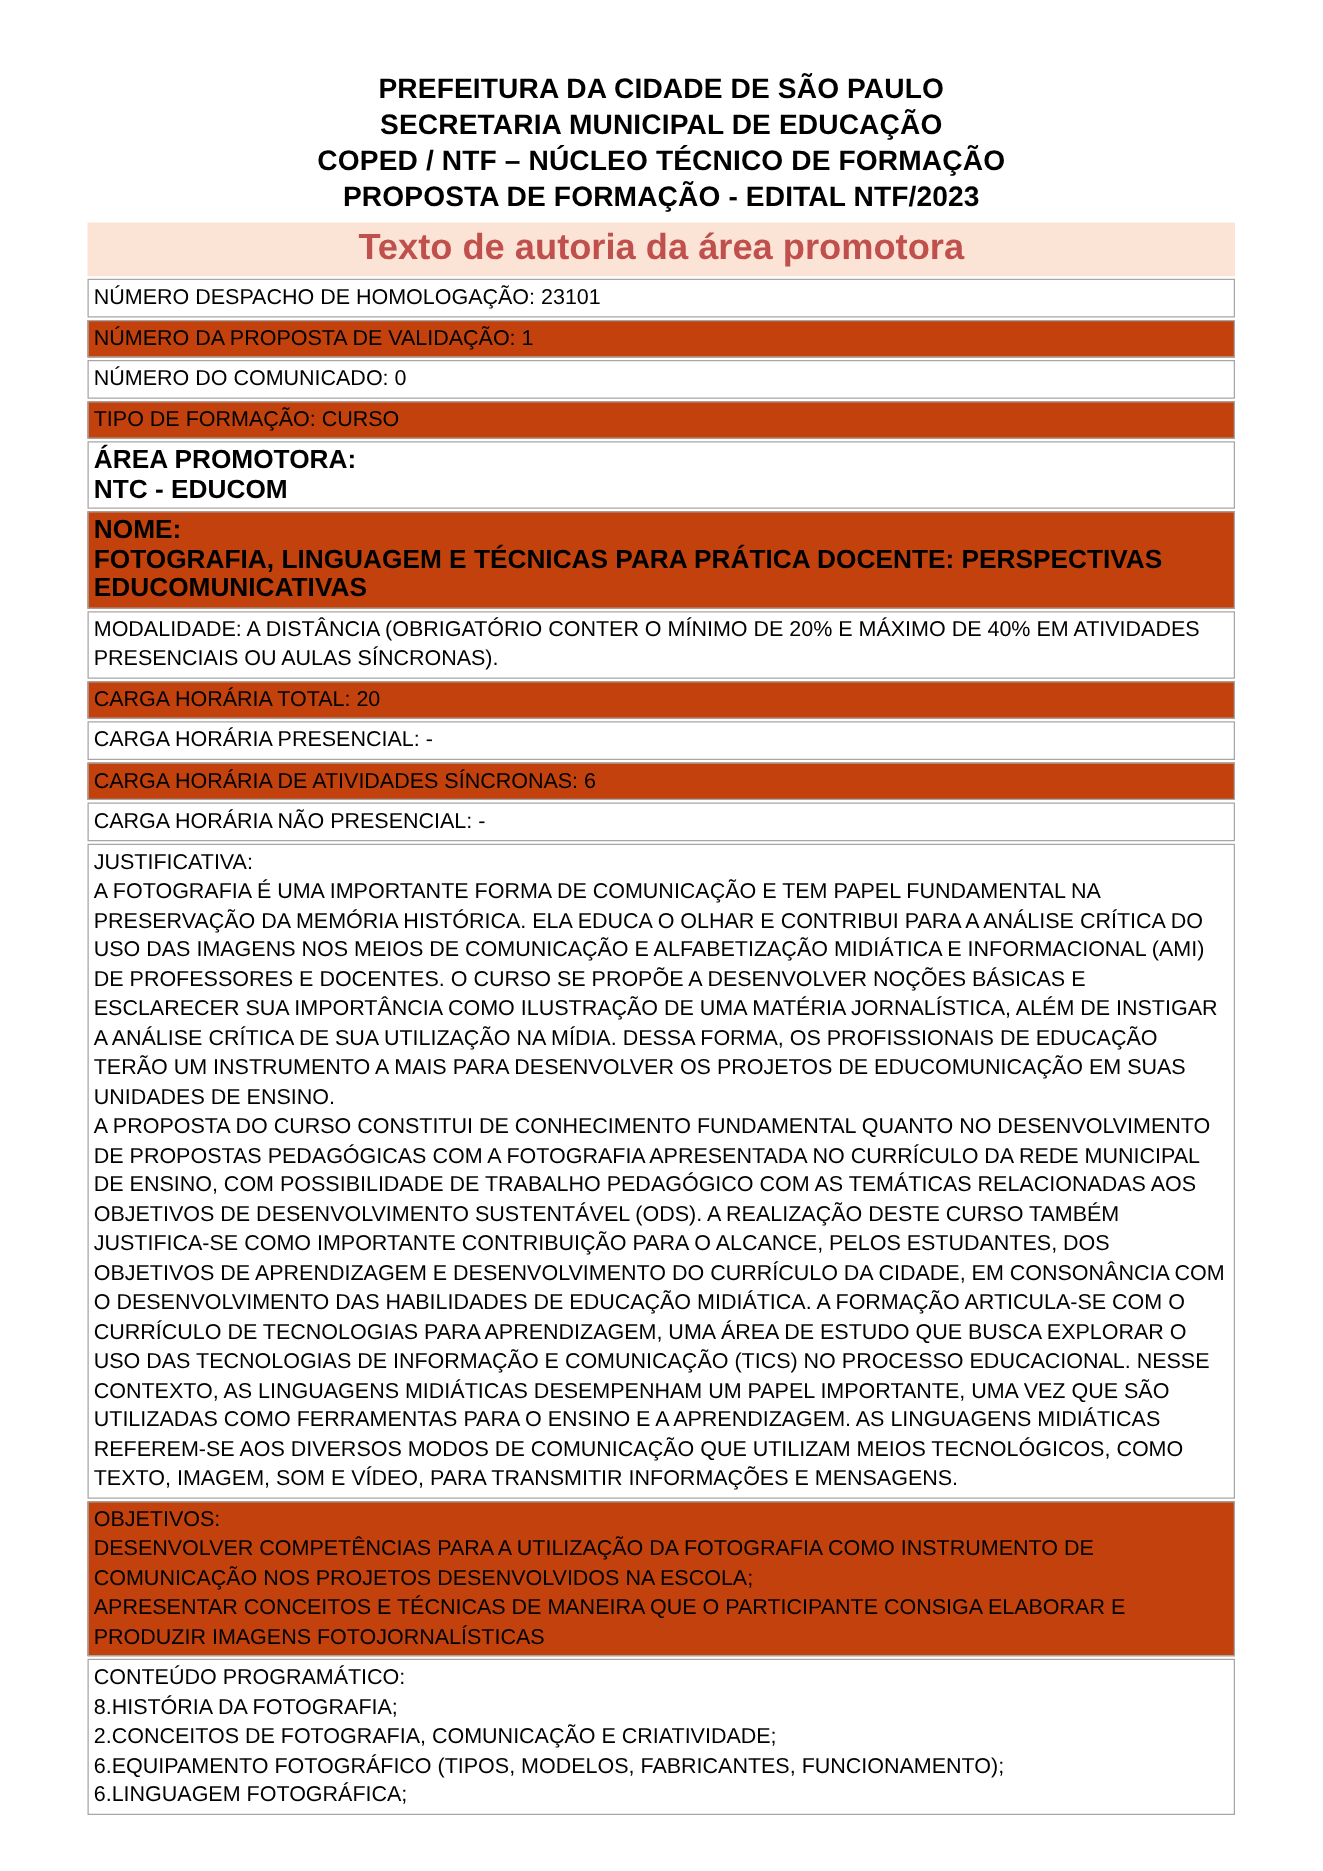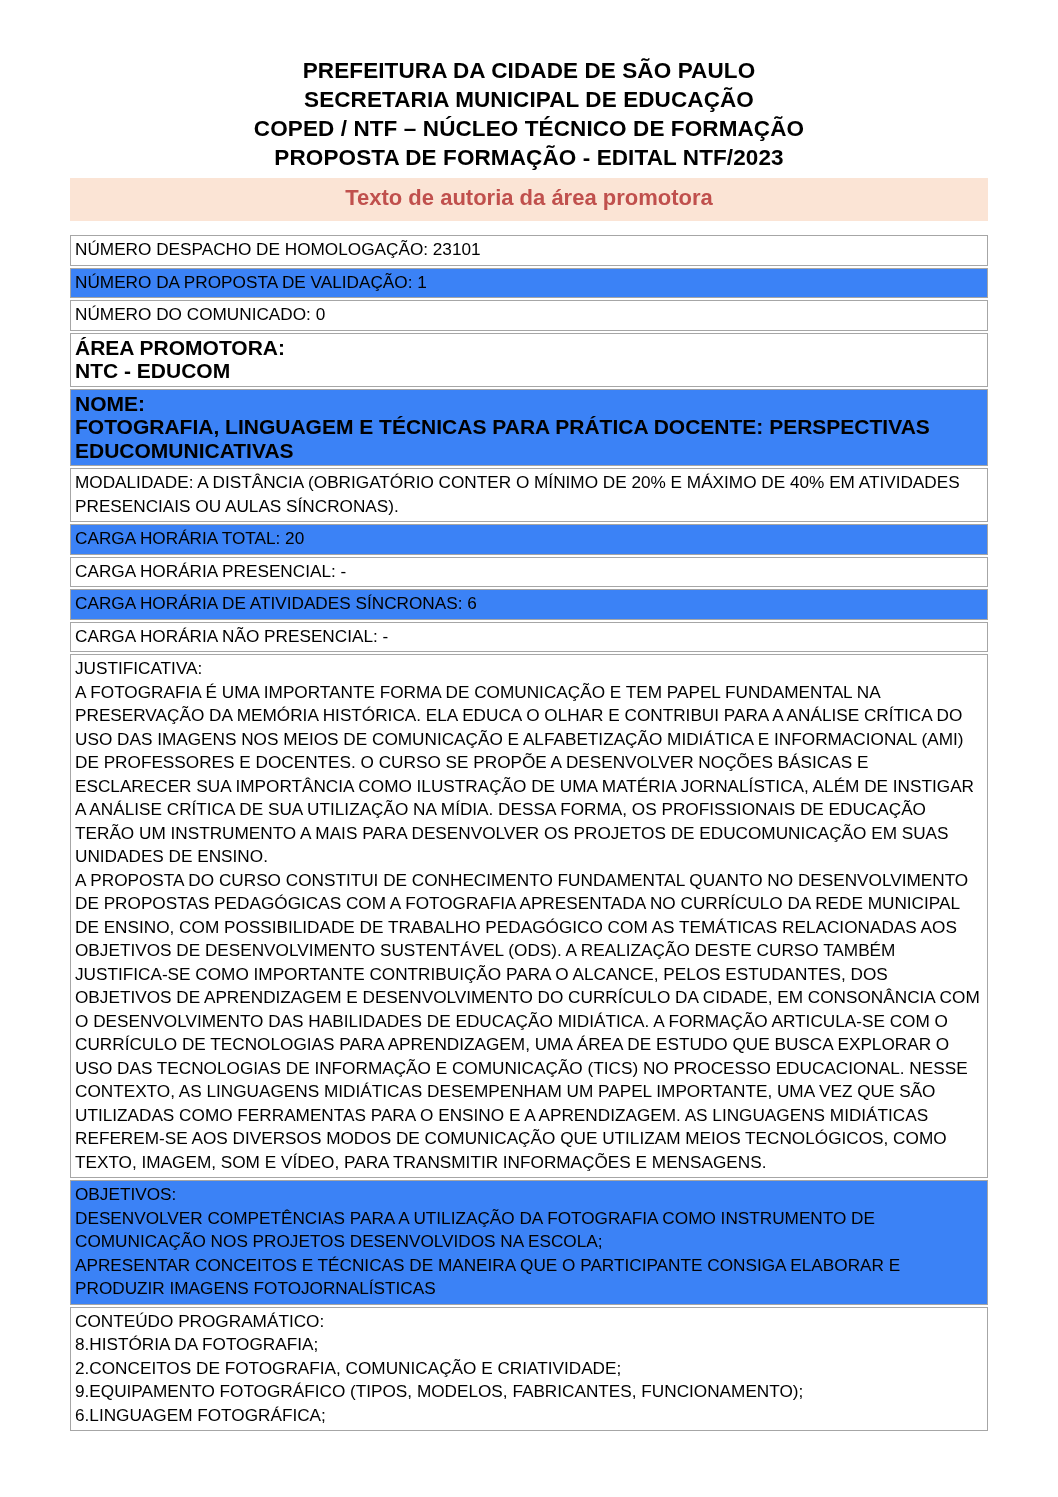--- a/index.html
+++ b/index.html
@@ -42,44 +42,44 @@
   .banner {
     margin: 6px auto 0 auto;
     width: 918px;
     background: #fbe4d5;
     text-align: center;
     padding: 3px 0 6px 0;
   }
   .banner-title {
     color: #c0504d;
     font-weight: bold;
-    font-size: 22px;
+    font-size: 29px;
     line-height: 34px;
     text-align: center;
   }
 
   
   .form-table {
     width: 918px;
-    margin: 12px auto;
+    margin: 0 auto;
     border-collapse: separate;
     border-spacing: 0 2px;
     table-layout: fixed;
   }
   .form-table td {
     border: 1px solid #a6a6a6;
     padding: 2px 4px 3px 4px;
     font-size: 17.2px;
     line-height: 23.5px;
     vertical-align: top;
     background: #ffffff;
     word-wrap: break-word;
   }
   .form-table td.fill {
-    background: #3b82f6;
+    background: #c2410c;
   }
   .form-table td.bold {
     font-weight: bold;
     font-size: 21px;
   }
   .cell-line { display: block; }
   .cell-line.strong { font-weight: bold; }
 
   .para {
     display: block;
@@ -109,20 +109,23 @@
       </tr>
 
       <tr>
         <td class="fill">NÚMERO DA PROPOSTA DE VALIDAÇÃO: 1</td>
       </tr>
 
       <tr>
         <td>NÚMERO DO COMUNICADO: 0</td>
       </tr>
 
+      <tr>
+        <td class="fill">TIPO DE FORMAÇÃO: CURSO</td>
+      </tr>
 
       <tr>
         <td class="bold">
           <span class="cell-line strong">ÁREA PROMOTORA:</span>
           <span class="cell-line strong">NTC - EDUCOM</span>
         </td>
       </tr>
 
       <tr>
         <td class="fill bold">
@@ -166,21 +169,21 @@
           <span class="para">DESENVOLVER COMPETÊNCIAS PARA A UTILIZAÇÃO DA FOTOGRAFIA COMO INSTRUMENTO DE COMUNICAÇÃO NOS PROJETOS DESENVOLVIDOS NA ESCOLA;</span>
           <span class="para">APRESENTAR CONCEITOS E TÉCNICAS DE MANEIRA QUE O PARTICIPANTE CONSIGA ELABORAR E PRODUZIR IMAGENS FOTOJORNALÍSTICAS</span>
         </td>
       </tr>
 
       <tr>
         <td>
           <span class="cell-line">CONTEÚDO PROGRAMÁTICO:</span>
           <span class="cell-line">8.HISTÓRIA DA FOTOGRAFIA;</span>
           <span class="cell-line">2.CONCEITOS DE FOTOGRAFIA, COMUNICAÇÃO E CRIATIVIDADE;</span>
-          <span class="cell-line">9.EQUIPAMENTO FOTOGRÁFICO (TIPOS, MODELOS, FABRICANTES, FUNCIONAMENTO);</span>
+          <span class="cell-line">6.EQUIPAMENTO FOTOGRÁFICO (TIPOS, MODELOS, FABRICANTES, FUNCIONAMENTO);</span>
           <span class="cell-line">6.LINGUAGEM FOTOGRÁFICA;</span>
         </td>
       </tr>
 
     </tbody>
   </table>
 
 </div>
 
 </body></html>

